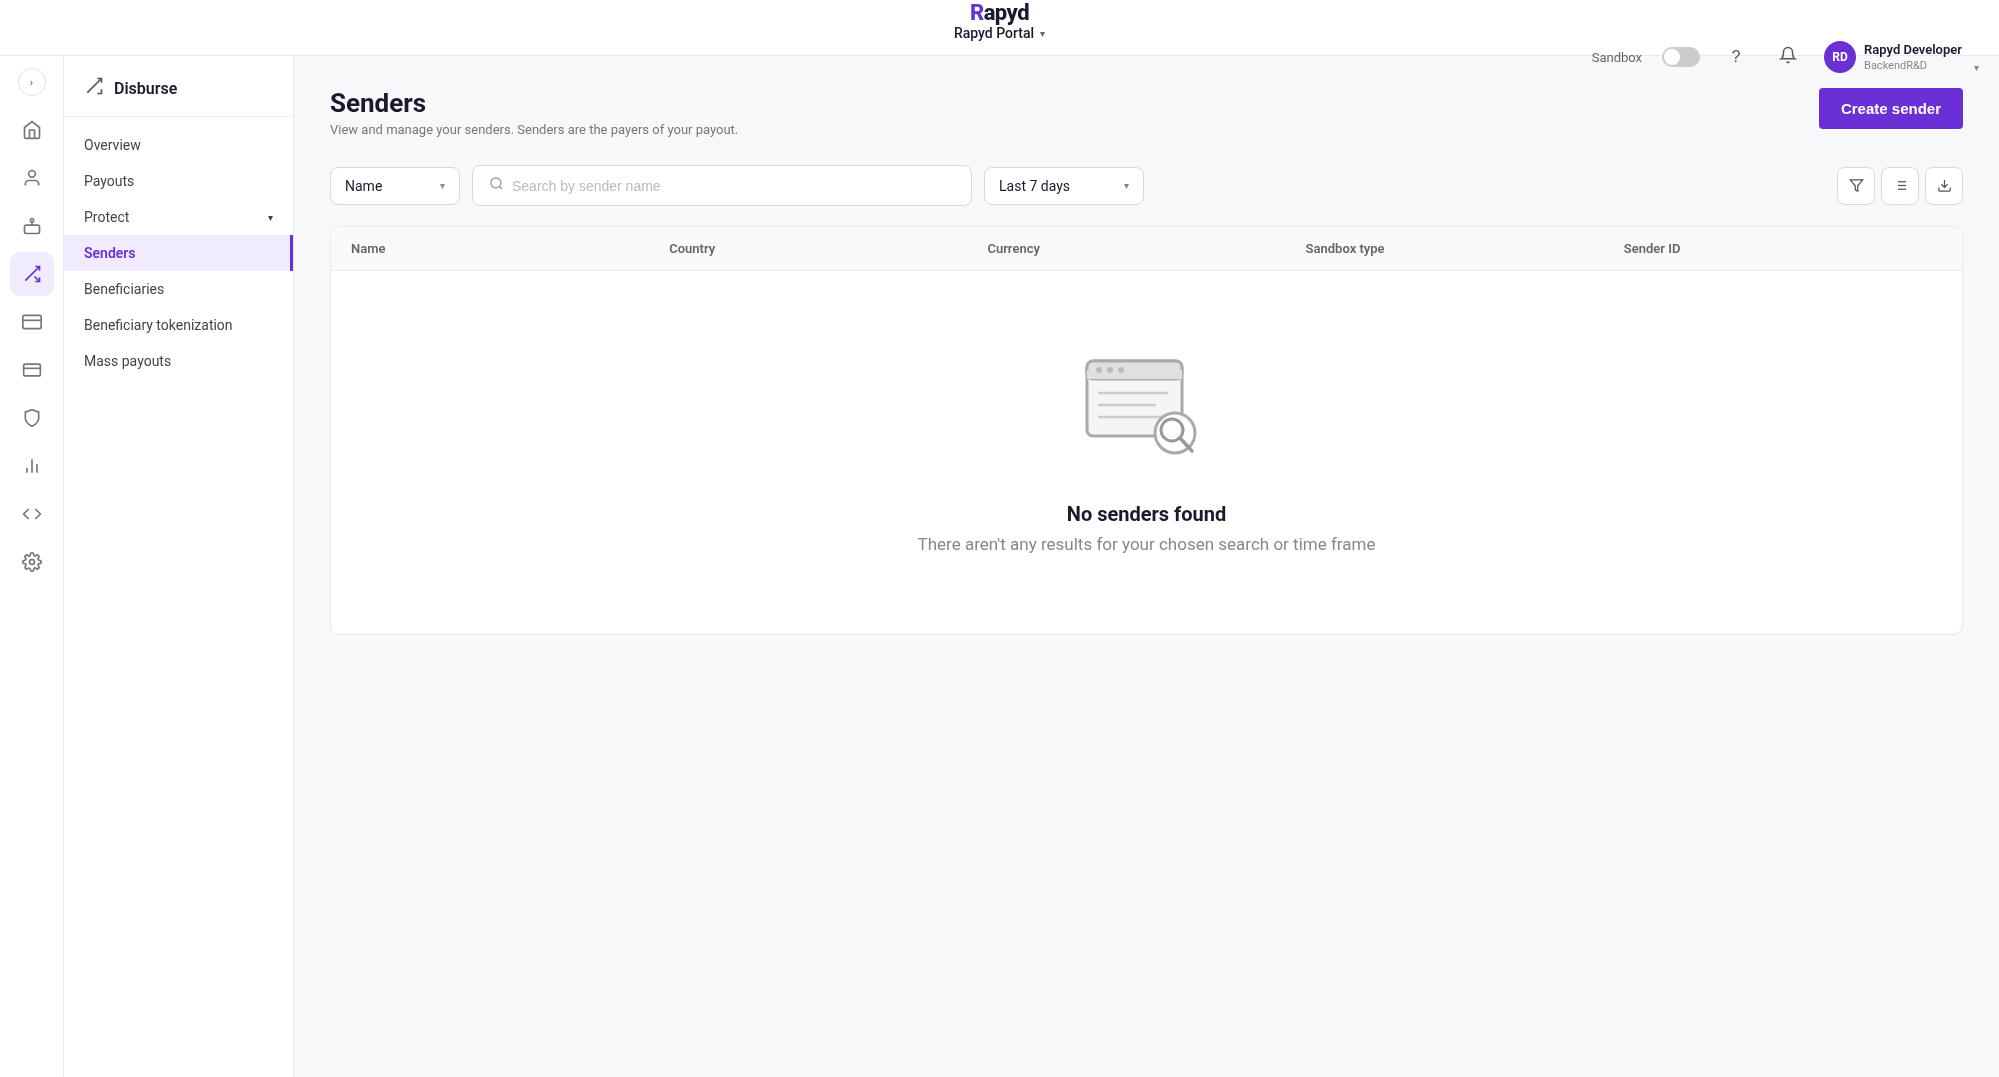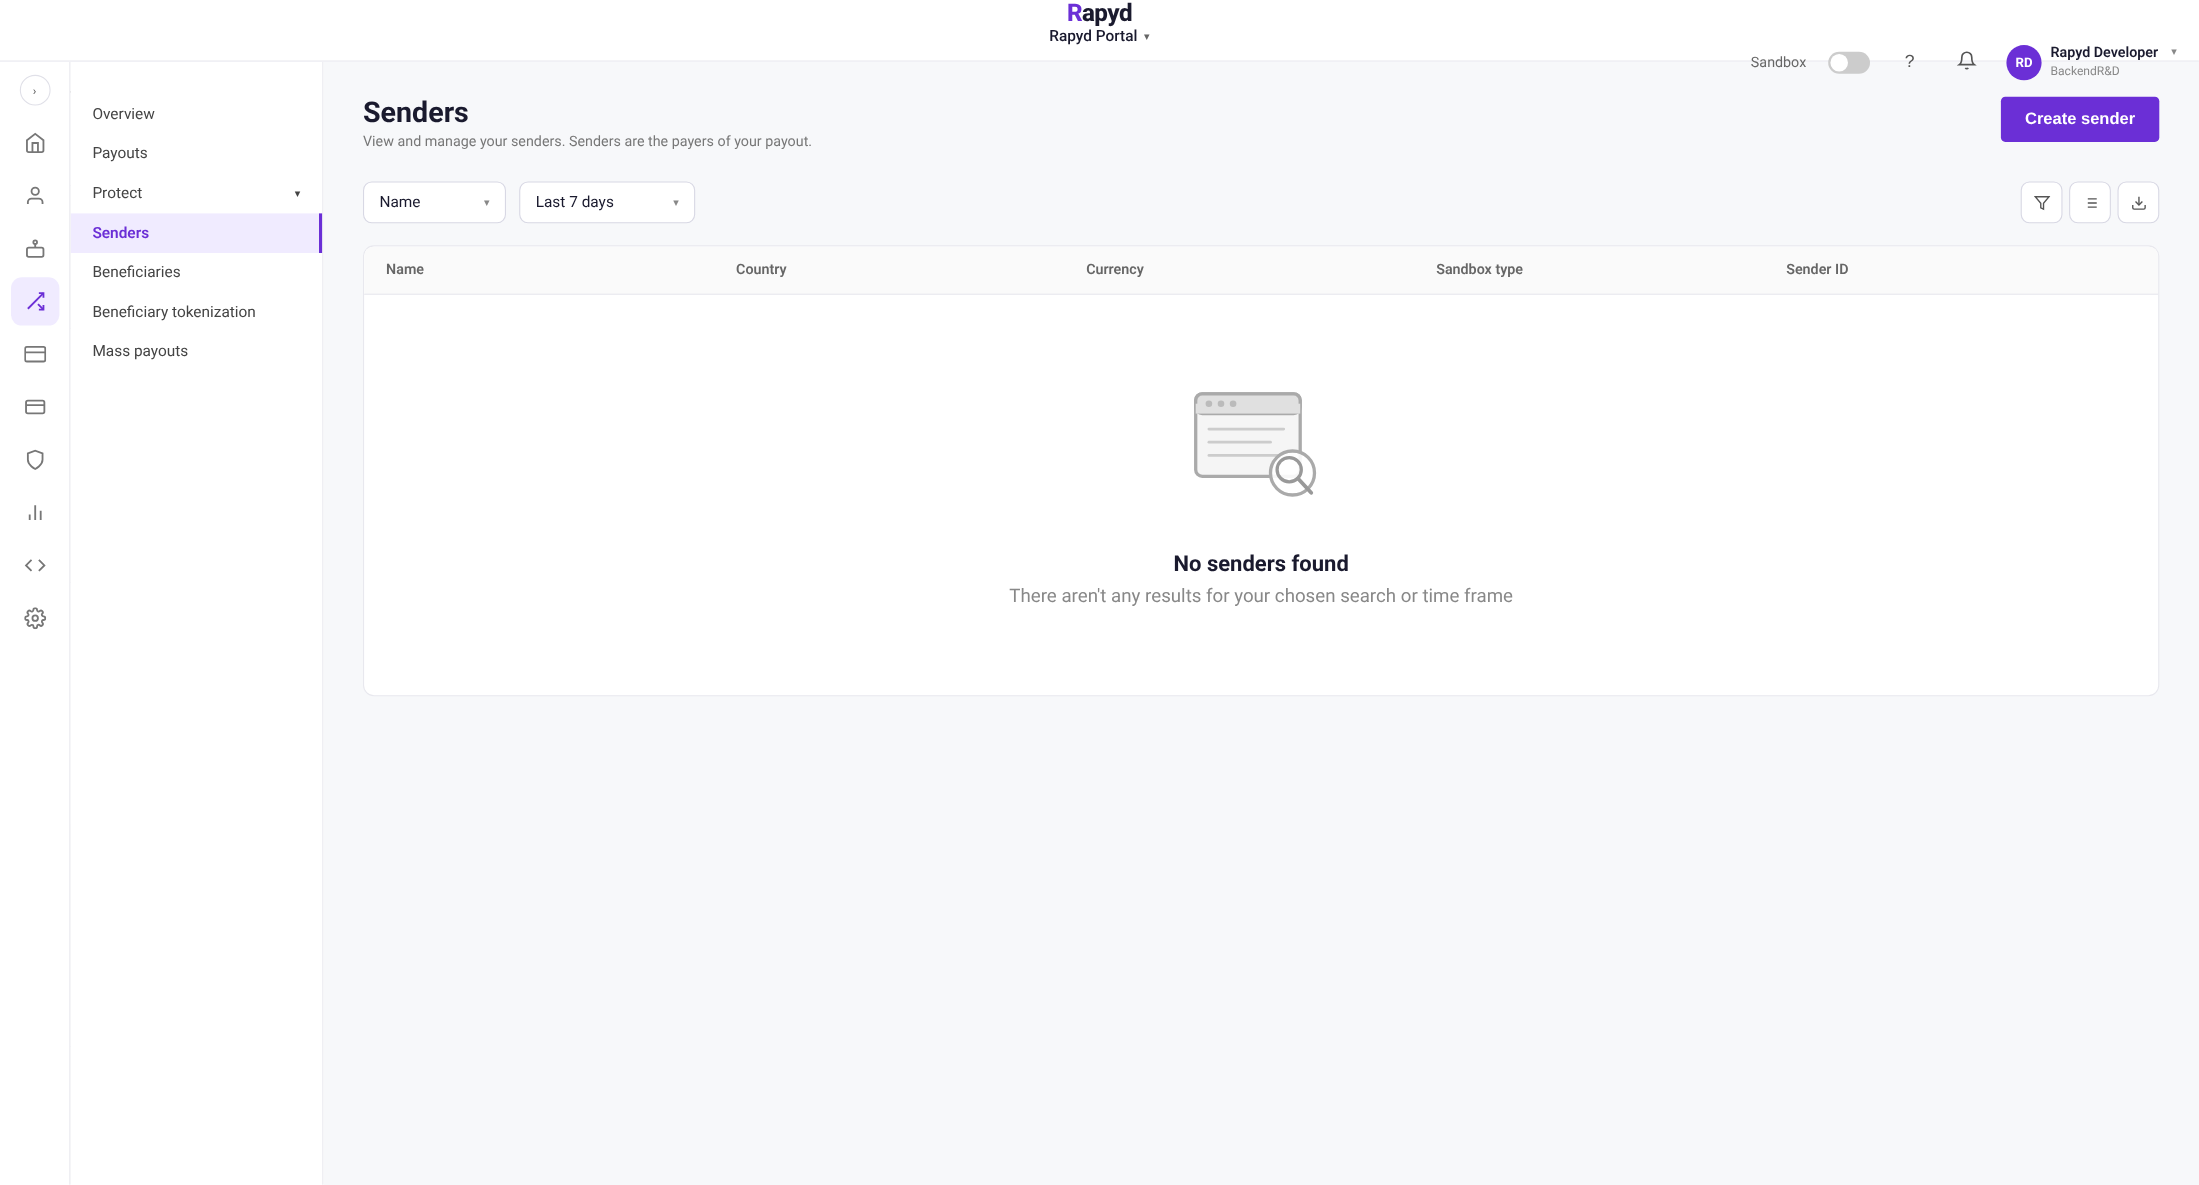--- a/index.html
+++ b/index.html
@@ -17,21 +17,21 @@
     .logo-rest { color: #1a1a2e; }
     .divider-v { width: 1px; height: 24px; background: #e0e0e8; margin: 0 14px; }
     .portal-dropdown { display: flex; align-items: center; gap: 6px; font-size: 14px; font-weight: 500; color: #1a1a2e; cursor: pointer; }
     .portal-dropdown .chevron-icon { font-size: 10px; color: #666; }
     .topnav-right { margin-left: auto; display: flex; align-items: center; gap: 20px; }
     .sandbox-label { font-size: 13px; color: #666; }
     .toggle-wrap { display: flex; align-items: center; gap: 20px; }
     .toggle { width: 38px; height: 20px; background: #ccc; border-radius: 10px; position: relative; cursor: pointer; }
     .toggle-knob { width: 16px; height: 16px; background: #fff; border-radius: 50%; position: absolute; top: 2px; left: 2px; transition: left 0.2s; }
     .icon-btn { width: 32px; height: 32px; border-radius: 50%; display: flex; align-items: center; justify-content: center; cursor: pointer; color: #555; font-size: 16px; border: none; background: none; }
-    .avatar-wrap { display: flex; align-items: flex-start; gap: 8px; cursor: pointer; }
+    .avatar-wrap { display: flex; align-items: flex-end; gap: 8px; cursor: pointer; }
     .avatar { width: 32px; height: 32px; border-radius: 50%; background: #6b2fd6; color: #fff; display: flex; align-items: center; justify-content: center; font-size: 12px; font-weight: 700; }
     .user-info { line-height: 1.3; }
     .user-name { font-size: 13px; font-weight: 600; color: #1a1a2e; }
     .user-sub { font-size: 11px; color: #888; }
 
     
     .layout { display: flex; margin-top: 56px; height: calc(100vh - 56px); }
 
     
     .sidebar-icons {
@@ -240,20 +240,30 @@
     </div>
     <div class="nav-icon-item">
       <svg width="20" height="20" viewBox="0 0 24 24" fill="none" stroke="currentColor" stroke-width="2">
           <circle cx="12" cy="12" r="3"></circle>
           <path d="M19.4 15a1.65 1.65 0 0 0 .33 1.82l.06.06a2 2 0 0 1-2.83 2.83l-.06-.06a1.65 1.65 0 0 0-1.82-.33 1.65 1.65 0 0 0-1 1.51V21a2 2 0 0 1-4 0v-.09A1.65 1.65 0 0 0 9 19.4a1.65 1.65 0 0 0-1.82.33l-.06.06a2 2 0 0 1-2.83-2.83l.06-.06A1.65 1.65 0 0 0 4.68 15a1.65 1.65 0 0 0-1.51-1H3a2 2 0 0 1 0-4h.09A1.65 1.65 0 0 0 4.6 9a1.65 1.65 0 0 0-.33-1.82l-.06-.06a2 2 0 0 1 2.83-2.83l.06.06A1.65 1.65 0 0 0 9 4.68a1.65 1.65 0 0 0 1-1.51V3a2 2 0 0 1 4 0v.09a1.65 1.65 0 0 0 1 1.51 1.65 1.65 0 0 0 1.82-.33l.06-.06a2 2 0 0 1 2.83 2.83l-.06.06A1.65 1.65 0 0 0 19.4 9a1.65 1.65 0 0 0 1.51 1H21a2 2 0 0 1 0 4h-.09a1.65 1.65 0 0 0-1.51 1z"></path>
         </svg>
     </div>
   </aside>
 
   <aside class="sub-sidebar">
+    <div class="sub-sidebar-header">
+      <span class="sub-sidebar-icon">
+        <svg width="20" height="20" viewBox="0 0 24 24" fill="none" stroke="#555" stroke-width="2">
+            <polyline points="16 3 21 3 21 8"></polyline>
+            <line x1="4" y1="20" x2="21" y2="3"></line>
+            <polyline points="21 16 21 21 16 21"></polyline>
+          </svg>
+      </span>
+      <span class="sub-sidebar-title">Disburse</span>
+    </div>
     <div style="padding-top:10px;">
       <div class="nav-item">
         <span>Overview</span>
       </div>
       <div class="nav-item">
         <span>Payouts</span>
       </div>
       <div class="nav-item">
         <span>Protect</span>
         <span class="nav-item-chevron">▾</span>
@@ -279,20 +289,29 @@
         <h1 class="page-title">Senders</h1>
         <p class="page-subtitle">View and manage your senders. Senders are the payers of your payout.</p>
       </div>
       <button class="create-btn">Create sender</button>
     </div>
 
     <div class="filter-bar">
       <div class="select-wrap">
         <span>Name</span>
         <span class="chevron-icon" style="font-size:10px;color:#888;margin-left:auto;">▾</span>
+      </div>
+      <div class="search-wrap">
+        <span class="search-icon">
+          <svg width="15" height="15" viewBox="0 0 24 24" fill="none" stroke="#aaa" stroke-width="2.5">
+              <circle cx="11" cy="11" r="8"></circle>
+              <line x1="21" y1="21" x2="16.65" y2="16.65"></line>
+            </svg>
+        </span>
+        <input type="text" class="search-input" placeholder="Search by sender name" style="">
       </div>
       <div class="date-select">
         <span>Last 7 days</span>
         <span class="chevron-icon" style="font-size:10px;color:#888;margin-left:auto;">▾</span>
       </div>
       <div class="toolbar-icons">
         <button class="tool-btn">
           <svg width="15" height="15" viewBox="0 0 24 24" fill="none" stroke="currentColor" stroke-width="2">
               <polygon points="22 3 2 3 10 12.46 10 19 14 21 14 12.46 22 3"></polygon>
             </svg>

